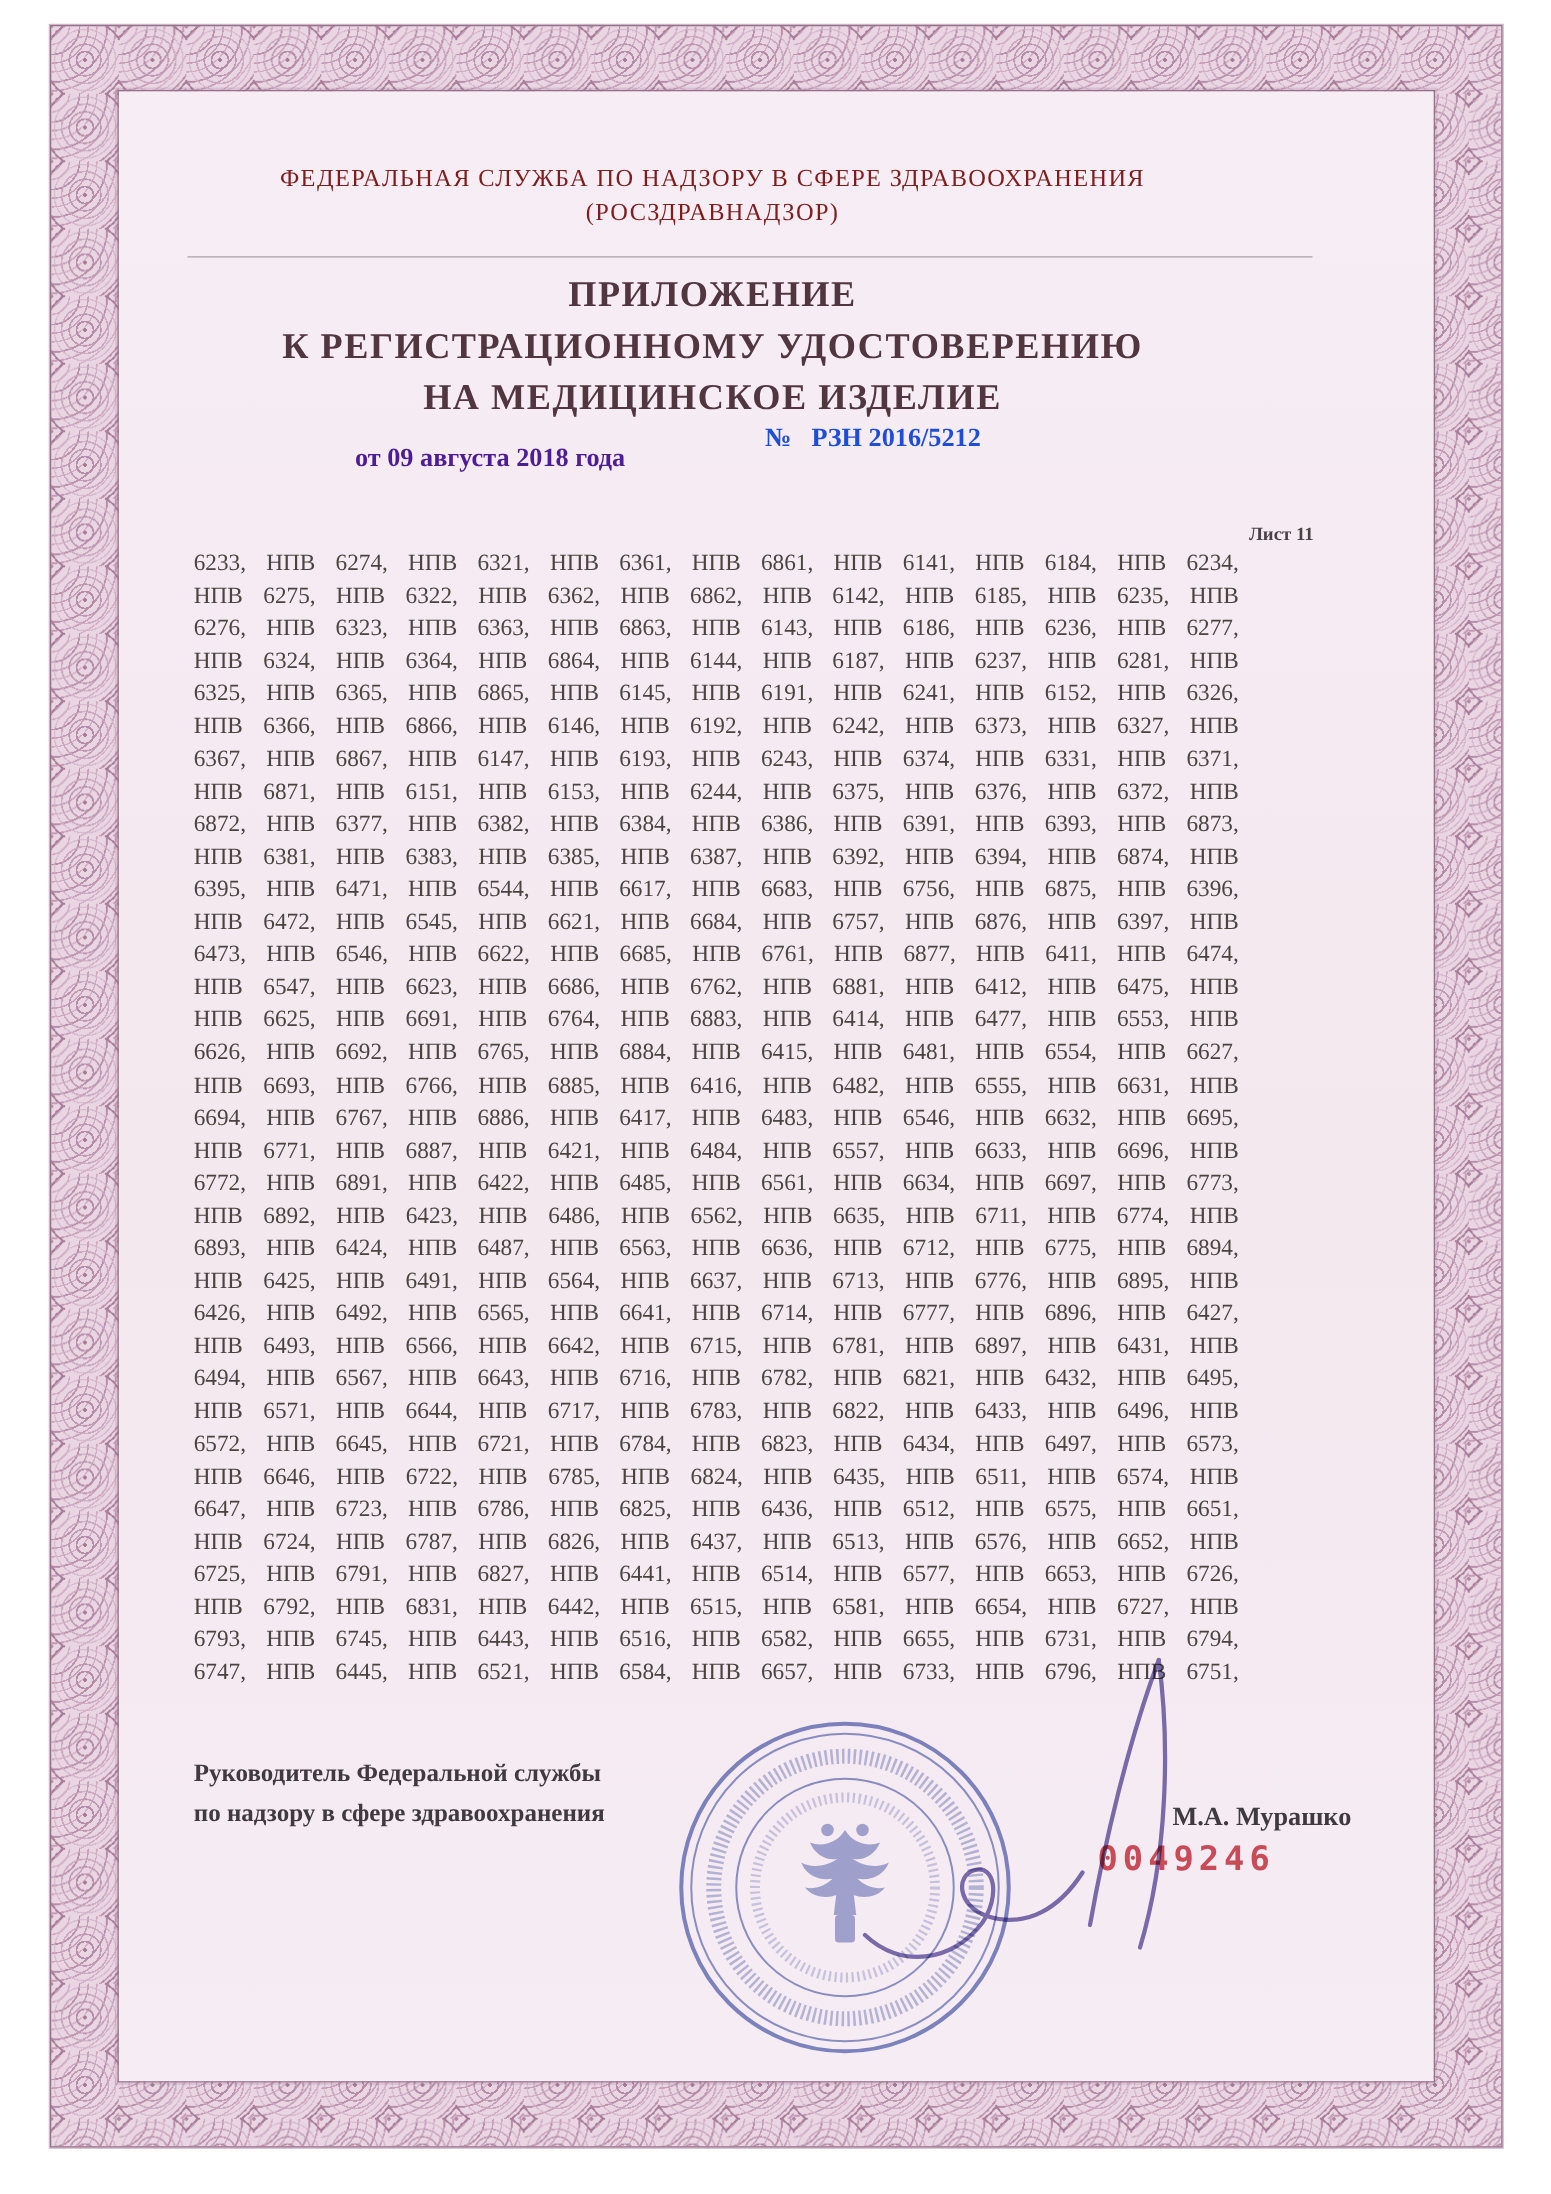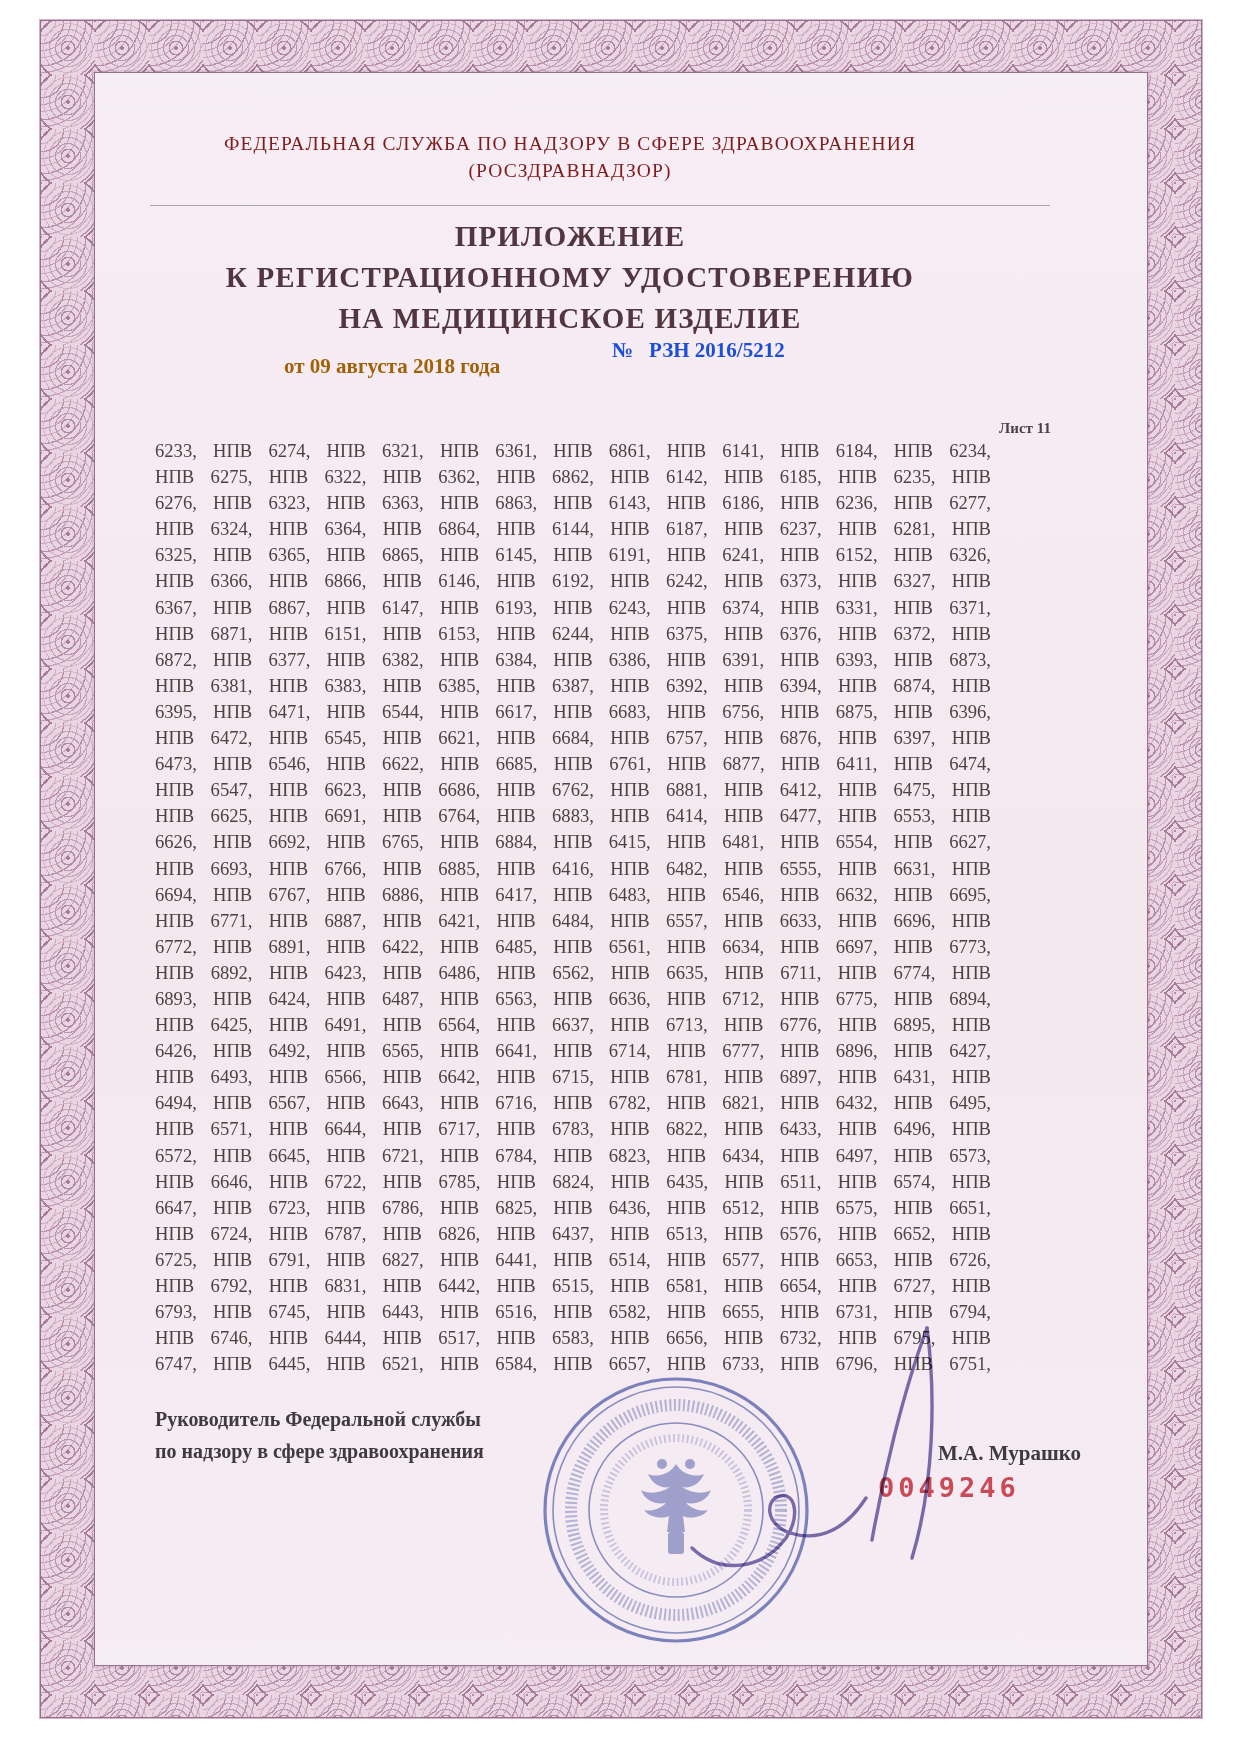--- a/index.html
+++ b/index.html
@@ -40,21 +40,21 @@
   .rule{
     position:absolute;left:150px;top:205px;width:900px;height:0;
     border-top:1.5px solid #8f8a8f;opacity:.75;
   }
   .title{
     left:100px;top:216px;width:940px;text-align:center;
     font-weight:bold;color:#51363f;line-height:41px;font-size:29px;letter-spacing:1.2px;
   }
   .meta-number{left:612px;top:338px;font-weight:bold;font-size:21px;color:#1d4ed8;}
   .meta-number .no{margin-right:16px;}
-  .meta-date{left:284px;top:354px;font-weight:bold;font-size:21px;color:#a16207;}
+  .meta-date{left:284px;top:354px;font-weight:bold;font-size:21px;color:#4c1d95;}
   .sheet{left:940px;top:420px;width:170px;text-align:center;font-weight:bold;font-size:15px;color:#4a4147;}
   .body-lines{position:absolute;left:155px;top:438px;width:836px;}
   .body-line{
     font-size:18.6px;line-height:26.1px;color:#4a4441;
     text-align:justify;text-align-last:justify;white-space:normal;
   }
   .signer{left:155px;top:1403px;font-weight:bold;font-size:20px;color:#3f3a40;line-height:32px;}
   .signer-name{left:938px;top:1441px;font-weight:bold;font-size:21px;color:#3f3a40;}
   .serial{
     left:878px;top:1472px;
@@ -127,21 +127,20 @@
       <div class="body-line">НПВ 6493, НПВ 6566, НПВ 6642, НПВ 6715, НПВ 6781, НПВ 6897, НПВ 6431, НПВ</div>
       <div class="body-line">6494, НПВ 6567, НПВ 6643, НПВ 6716, НПВ 6782, НПВ 6821, НПВ 6432, НПВ 6495,</div>
       <div class="body-line">НПВ 6571, НПВ 6644, НПВ 6717, НПВ 6783, НПВ 6822, НПВ 6433, НПВ 6496, НПВ</div>
       <div class="body-line">6572, НПВ 6645, НПВ 6721, НПВ 6784, НПВ 6823, НПВ 6434, НПВ 6497, НПВ 6573,</div>
       <div class="body-line">НПВ 6646, НПВ 6722, НПВ 6785, НПВ 6824, НПВ 6435, НПВ 6511, НПВ 6574, НПВ</div>
       <div class="body-line">6647, НПВ 6723, НПВ 6786, НПВ 6825, НПВ 6436, НПВ 6512, НПВ 6575, НПВ 6651,</div>
       <div class="body-line">НПВ 6724, НПВ 6787, НПВ 6826, НПВ 6437, НПВ 6513, НПВ 6576, НПВ 6652, НПВ</div>
       <div class="body-line">6725, НПВ 6791, НПВ 6827, НПВ 6441, НПВ 6514, НПВ 6577, НПВ 6653, НПВ 6726,</div>
       <div class="body-line">НПВ 6792, НПВ 6831, НПВ 6442, НПВ 6515, НПВ 6581, НПВ 6654, НПВ 6727, НПВ</div>
       <div class="body-line">6793, НПВ 6745, НПВ 6443, НПВ 6516, НПВ 6582, НПВ 6655, НПВ 6731, НПВ 6794,</div>
-      <div class="body-line">НПВ 6746, НПВ 6444, НПВ 6517, НПВ 6583, НПВ 6656, НПВ 6732, НПВ 6795, НПВ</div>
       <div class="body-line">6747, НПВ 6445, НПВ 6521, НПВ 6584, НПВ 6657, НПВ 6733, НПВ 6796, НПВ 6751,</div>
     </div>
 
   <div class="txt signer">
     <div>Руководитель Федеральной службы</div>
     <div>по надзору в сфере здравоохранения</div>
   </div>
 
   <div class="txt signer-name">М.А. Мурашко</div>
 

